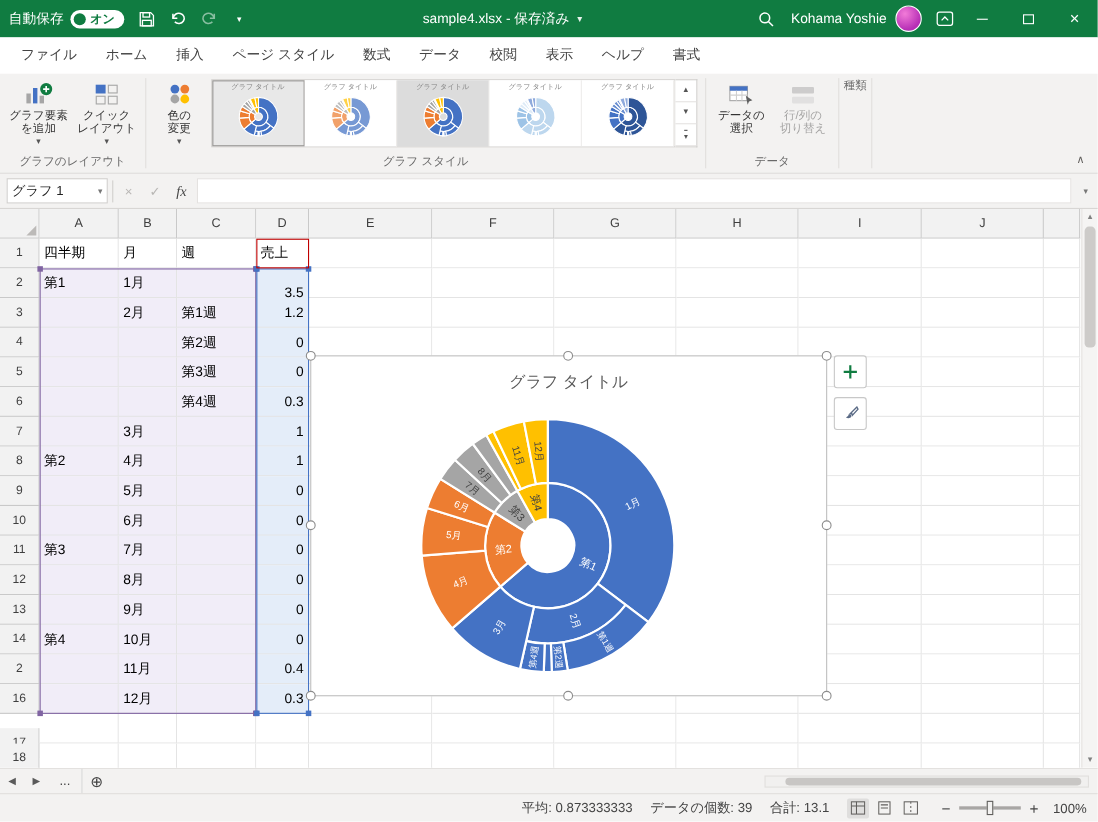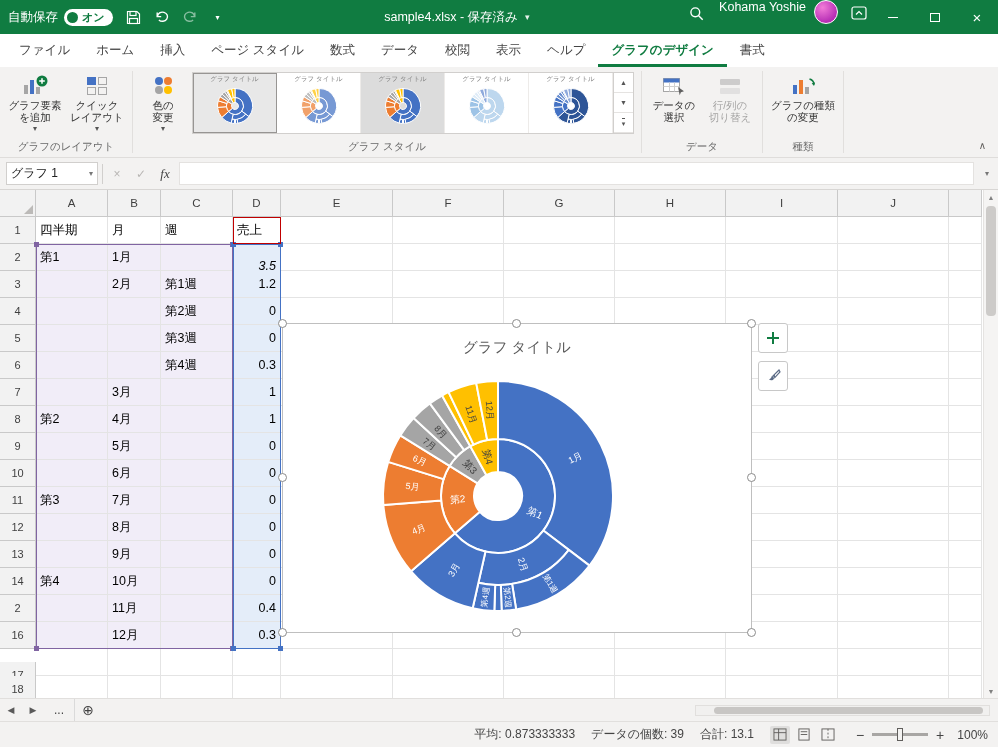--- a/index.html
+++ b/index.html
@@ -10,21 +10,21 @@
   
   .titlebar { height:34px; background:#107C41; display:flex; align-items:center; color:#fff; font-size:12.5px; }
   .tb-left { display:flex; align-items:center; gap:2px; padding-left:8px; }
   .autosave { display:flex; align-items:center; gap:6px; margin-right:6px; }
   .as-pill { background:#fff; border-radius:9px; height:17px; display:flex; align-items:center; gap:4px; padding:0 8px 0 3px; color:#107C41; font-size:11px; font-weight:bold; }
   .as-dot { width:11px; height:11px; border-radius:50%; background:#107C41; }
   .tbi { width:26px; height:26px; display:flex; align-items:center; justify-content:center; border-radius:2px; }
   .tbi.dim { opacity:.5; }
   .tb-center { flex:1; display:flex; align-items:center; justify-content:center; gap:7px; white-space:nowrap; }
   .tb-chev { font-size:9px; opacity:.9; }
-  .tb-right { display:flex; height:100%; }
+  .tb-right { display:flex; align-items:center; height:100%; }
   .username { margin:0 8px 0 10px; white-space:nowrap; }
   .avatar { width:24px; height:24px; border-radius:50%; background:radial-gradient(circle at 35% 30%, #F27BD8, #B62EB5 70%); border:1.5px solid #fff; }
   .winbtn { width:42px; height:34px; display:flex; align-items:center; justify-content:center; font-size:14px; }
   .maxglyph { width:10px; height:9px; border:1.2px solid #fff; display:block; }
   .minglyph { width:10px; border-top:1.4px solid #fff; display:block; }
 
   
   .tabrow { height:33px; background:#fff; display:flex; align-items:stretch; }
   #ribbon-tabs { display:flex; align-items:stretch; padding-left:6px; }
   .rtab { padding:0 13px; font-size:12.5px; color:#444; display:flex; align-items:center; white-space:nowrap; cursor:default; }
@@ -194,21 +194,20 @@
     <div id="ribbon-tabs">
         <div class="rtab">ファイル</div>
         <div class="rtab">ホーム</div>
         <div class="rtab">挿入</div>
         <div class="rtab">ページ スタイル</div>
         <div class="rtab">数式</div>
         <div class="rtab">データ</div>
         <div class="rtab">校閲</div>
         <div class="rtab">表示</div>
         <div class="rtab">ヘルプ</div>
-        <div class="rtab active">グラフのデザイン</div>
         <div class="rtab">書式</div>
       </div>
   </div>
 
   <div class="ribbon">
     <div class="rgroup">
       <div class="rgroup-content">
         <div class="rbtn">
           <span class="ricon">
             <svg width="26" height="24" viewBox="0 0 26 24">
@@ -427,35 +426,20 @@
               </svg>
           </span>
           <span class="rlabel">行/列の
 切り替え</span>
         </div>
       </div>
       <div class="rgroup-label">データ</div>
     </div>
     <div class="rsep"></div>
     <div class="rgroup">
-      <div class="rgroup-content">
-        <div class="rbtn" style="width:72px">
-          <span class="ricon">
-            <svg width="26" height="24" viewBox="0 0 26 24">
-                <rect x="3" y="11" width="4" height="9" fill="#4472C4"></rect>
-                <rect x="9" y="6" width="4" height="14" fill="#ED7D31"></rect>
-                <rect x="15" y="13" width="4" height="7" fill="#A5A5A5"></rect>
-                <path d="M19.5 5a6 6 0 0 1 4.5 5.5" fill="none" stroke="#107C41" stroke-width="1.6"></path>
-                <path d="M25.5 12.5l1-3.4-3.3.6z" fill="#107C41" transform="translate(-1.5 -0.5)"></path>
-              </svg>
-          </span>
-          <span class="rlabel">グラフの種類
-の変更</span>
-        </div>
-      </div>
       <div class="rgroup-label">種類</div>
     </div>
     <div class="rsep"></div>
     <div class="ribbon-collapse">∧</div>
   </div>
 
   <div class="formulabar">
     <div class="namebox">
       <span>グラフ 1</span>
       <span class="nb-chev">▾</span>
@@ -495,21 +479,21 @@
       <div class="gcell" style="left: 393px; top: 27px; width: 111px; height: 27px;"></div>
       <div class="gcell" style="left: 504px; top: 27px; width: 111px; height: 27px;"></div>
       <div class="gcell" style="left: 615px; top: 27px; width: 111px; height: 27px;"></div>
       <div class="gcell" style="left: 726px; top: 27px; width: 112px; height: 27px;"></div>
       <div class="gcell" style="left: 838px; top: 27px; width: 111px; height: 27px;"></div>
       <div class="gcell" style="left: 949px; top: 27px; width: 33px; height: 27px;"></div>
       <div class="ghdr" style="left: 0px; top: 54px; width: 36px; height: 27px; font-size: 11px;">2</div>
       <div class="gcell c-purple" style="left: 36px; top: 54px; width: 72px; height: 27px;">第1</div>
       <div class="gcell c-purple" style="left: 108px; top: 54px; width: 53px; height: 27px;">1月</div>
       <div class="gcell c-purple" style="left: 161px; top: 54px; width: 72px; height: 27px;"></div>
-      <div class="gcell c-blue num" style="left: 233px; top: 54px; width: 48px; height: 45px; font-style: italic;">3.5</div>
+      <div class="gcell c-blue num" style="left: 233px; top: 54px; width: 48px; height: 45px;">3.5</div>
       <div class="gcell" style="left: 281px; top: 54px; width: 112px; height: 27px;"></div>
       <div class="gcell" style="left: 393px; top: 54px; width: 111px; height: 27px;"></div>
       <div class="gcell" style="left: 504px; top: 54px; width: 111px; height: 27px;"></div>
       <div class="gcell" style="left: 615px; top: 54px; width: 111px; height: 27px;"></div>
       <div class="gcell" style="left: 726px; top: 54px; width: 112px; height: 27px;"></div>
       <div class="gcell" style="left: 838px; top: 54px; width: 111px; height: 27px;"></div>
       <div class="gcell" style="left: 949px; top: 54px; width: 33px; height: 27px;"></div>
       <div class="ghdr" style="left: 0px; top: 81px; width: 36px; height: 27px; font-size: 11px;">3</div>
       <div class="gcell c-purple" style="left: 36px; top: 81px; width: 72px; height: 27px;"></div>
       <div class="gcell c-purple" style="left: 108px; top: 81px; width: 53px; height: 27px;">2月</div>

